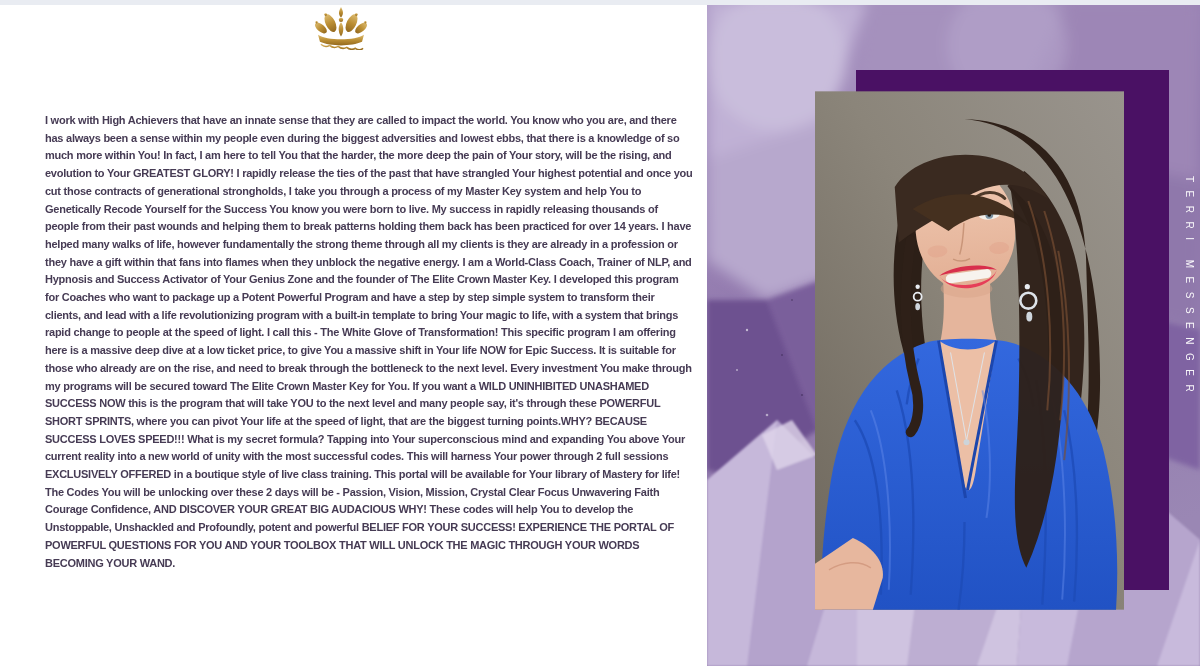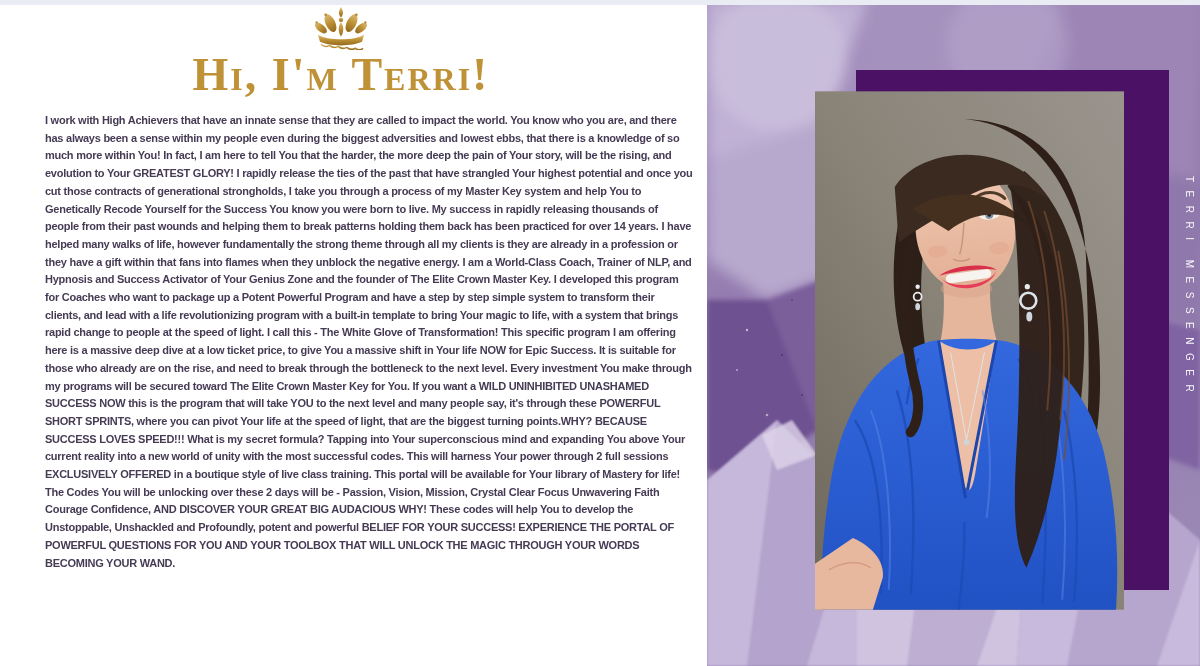--- a/index.html
+++ b/index.html
@@ -56,21 +56,20 @@
             <ellipse cx="51" cy="23" rx="3.8" ry="7.5" transform="rotate(50 51 23)"></ellipse>
             <circle cx="14" cy="9" r="1.4"></circle>
               <circle cx="46" cy="9" r="1.4"></circle>
             <circle cx="4.5" cy="17" r="1.2"></circle>
               <circle cx="55.5" cy="17" r="1.2"></circle>
             <path d="M6 30 C15 36.5 45 36.5 54 30 L52 37.5 C41 42.5 19 42.5 8 37.5 Z"></path>
           </g>
           <path d="M9 40 q4.5 4 9 1.2 q4.5 3.6 9 1 q4.5 3.6 9 1 q4.5 3.6 9 1 q4.5 3.4 8 0" fill="none" stroke="url(#gold)" stroke-width="1.6"></path>
         </svg>
       </span>
-      <h1 class="title">Hi, I'm Terri!</h1>
     </div>
 
     <p class="bio">I work with High Achievers that have an innate sense that they are called to impact the world. You know who you are, and there has always been a sense within my people even during the biggest adversities and lowest ebbs, that there is a knowledge of so much more within You! In fact, I am here to tell You that the harder, the more deep the pain of Your story, will be the rising, and evolution to Your GREATEST GLORY! I rapidly release the ties of the past that have strangled Your highest potential and once you cut those contracts of generational strongholds, I take you through a process of my Master Key system and help You to Genetically Recode Yourself for the Success You know you were born to live. My success in rapidly releasing thousands of people from their past wounds and helping them to break patterns holding them back has been practiced for over 14 years. I have helped many walks of life, however fundamentally the strong theme through all my clients is they are already in a profession or they have a gift within that fans into flames when they unblock the negative energy. I am a World-Class Coach, Trainer of NLP, and Hypnosis and Success Activator of Your Genius Zone and the founder of The Elite Crown Master Key. I developed this program for Coaches who want to package up a Potent Powerful Program and have a step by step simple system to transform their clients, and lead with a life revolutionizing program with a built-in template to bring Your magic to life, with a system that brings rapid change to people at the speed of light. I call this - The White Glove of Transformation! This specific program I am offering here is a massive deep dive at a low ticket price, to give You a massive shift in Your life NOW for Epic Success. It is suitable for those who already are on the rise, and need to break through the bottleneck to the next level. Every investment You make through my programs will be secured toward The Elite Crown Master Key for You. If you want a WILD UNINHIBITED UNASHAMED SUCCESS NOW this is the program that will take YOU to the next level and many people say, it's through these POWERFUL SHORT SPRINTS, where you can pivot Your life at the speed of light, that are the biggest turning points.WHY? BECAUSE SUCCESS LOVES SPEED!!! What is my secret formula? Tapping into Your superconscious mind and expanding You above Your current reality into a new world of unity with the most successful codes.  This will harness Your power through 2 full sessions EXCLUSIVELY OFFERED  in a boutique style of live class training.  This portal will be available for Your library of Mastery for life! The Codes You will be unlocking over these 2 days will be - Passion, Vision,  Mission, Crystal Clear Focus Unwavering Faith Courage Confidence, AND DISCOVER YOUR GREAT BIG AUDACIOUS WHY! These codes will help You to develop the Unstoppable, Unshackled and Profoundly, potent and powerful BELIEF FOR YOUR SUCCESS! EXPERIENCE THE PORTAL OF POWERFUL QUESTIONS FOR YOU AND YOUR TOOLBOX THAT WILL UNLOCK THE MAGIC THROUGH YOUR WORDS BECOMING YOUR WAND.</p>
   </div>
 
   <div class="right-panel">
 
     <svg class="amethyst" viewBox="0 0 493 666" preserveAspectRatio="none" aria-hidden="true">
       <defs>
         <linearGradient id="amb" x1="0" y1="0" x2="0.35" y2="1">

